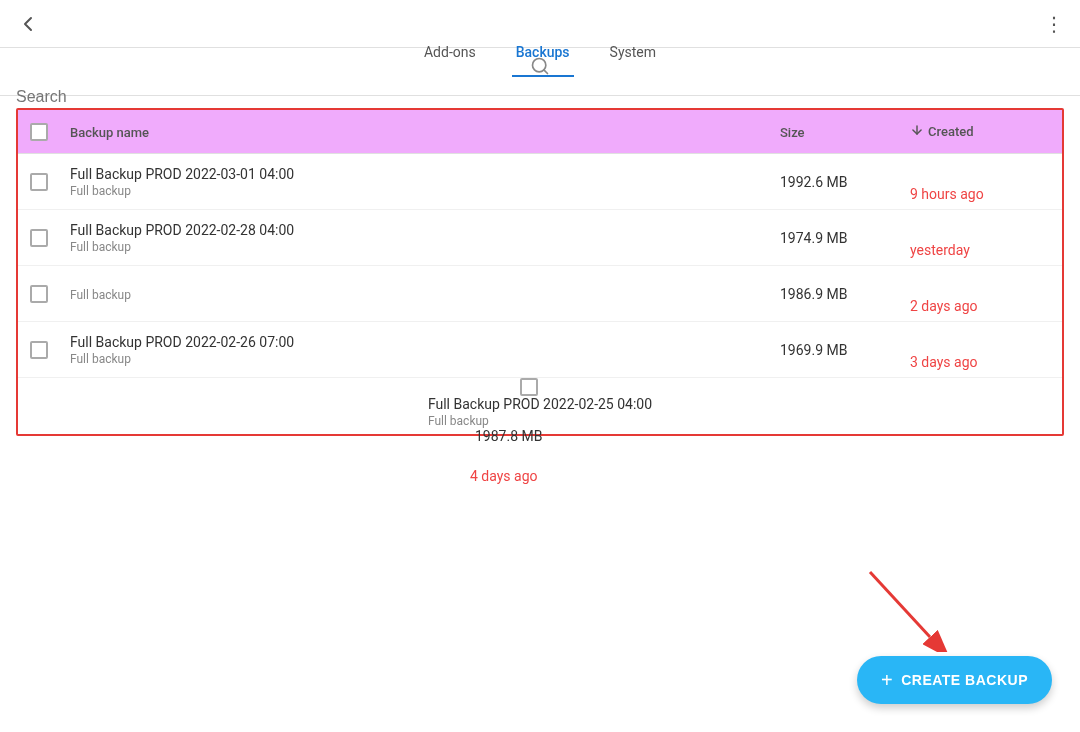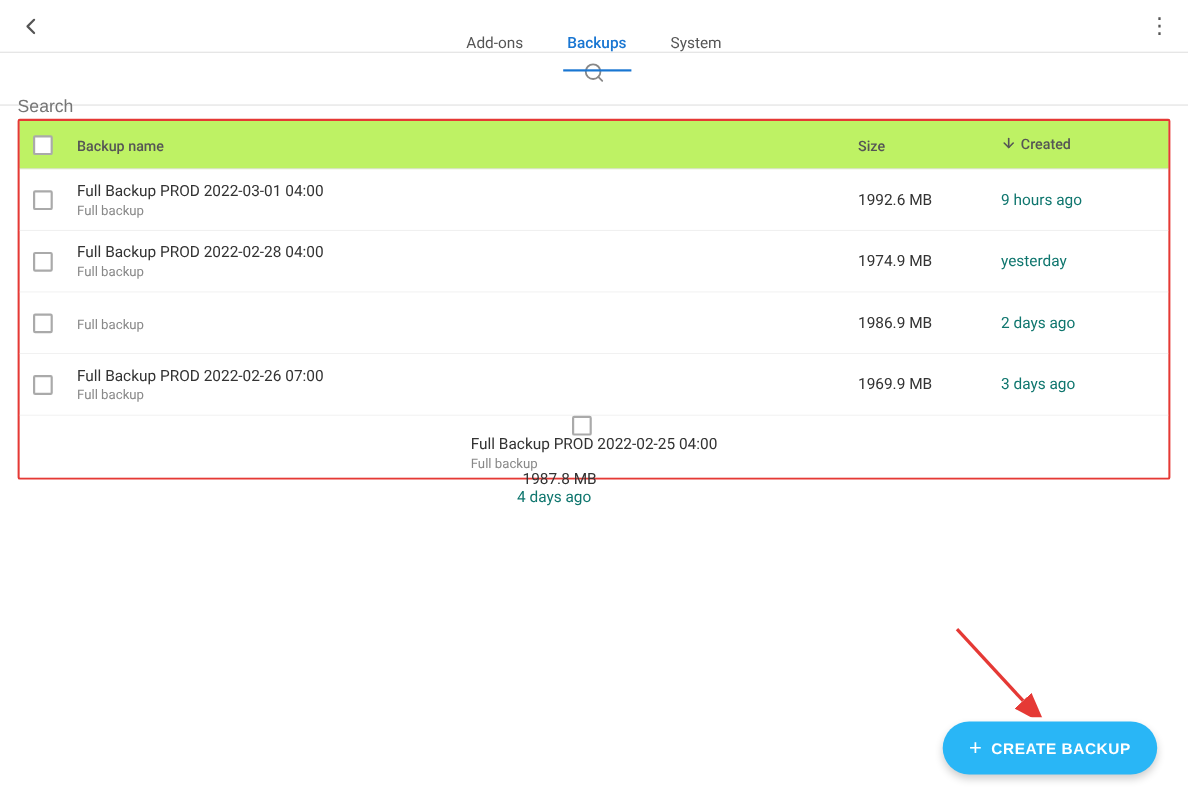--- a/index.html
+++ b/index.html
@@ -51,21 +51,21 @@
     .tab {
       display: flex;
       align-items: center;
       height: 100%;
       padding: 0 4px;
       font-size: 14px;
       color: #555;
       cursor: pointer;
       border-bottom: 2px solid transparent;
       position: relative;
-      top: 1px;
+      top: 13px;
       margin-top: 33px;
     }
 
     .tab.active {
       color: #1976d2;
       border-bottom: 2px solid #1976d2;
       font-weight: 500;
     }
 
     .more-btn {
@@ -109,21 +109,21 @@
       margin: 12px 16px;
       border-radius: 2px;
     }
 
     .table-header {
       display: flex;
       align-items: center;
       padding: 0 12px;
       height: 44px;
       border-bottom: 1px solid #e0e0e0;
-      background: #bef264;
+      background: #f0abfc;
     }
 
     .col-checkbox {
       width: 40px;
       flex-shrink: 0;
     }
 
     .col-name {
       flex: 1;
     }
@@ -189,21 +189,22 @@
 
     .row-size {
       width: 130px;
       font-size: 14px;
       color: #333;
     }
 
     .row-created {
       width: 140px;
       font-size: 14px;
-      color: #0f766e;
+      color: #ef4444;
+      margin-top: 24px;
     }
 
     
     .checkbox {
       width: 18px;
       height: 18px;
       border: 2px solid #aaa;
       border-radius: 2px;
       cursor: pointer;
       background: #fff;

